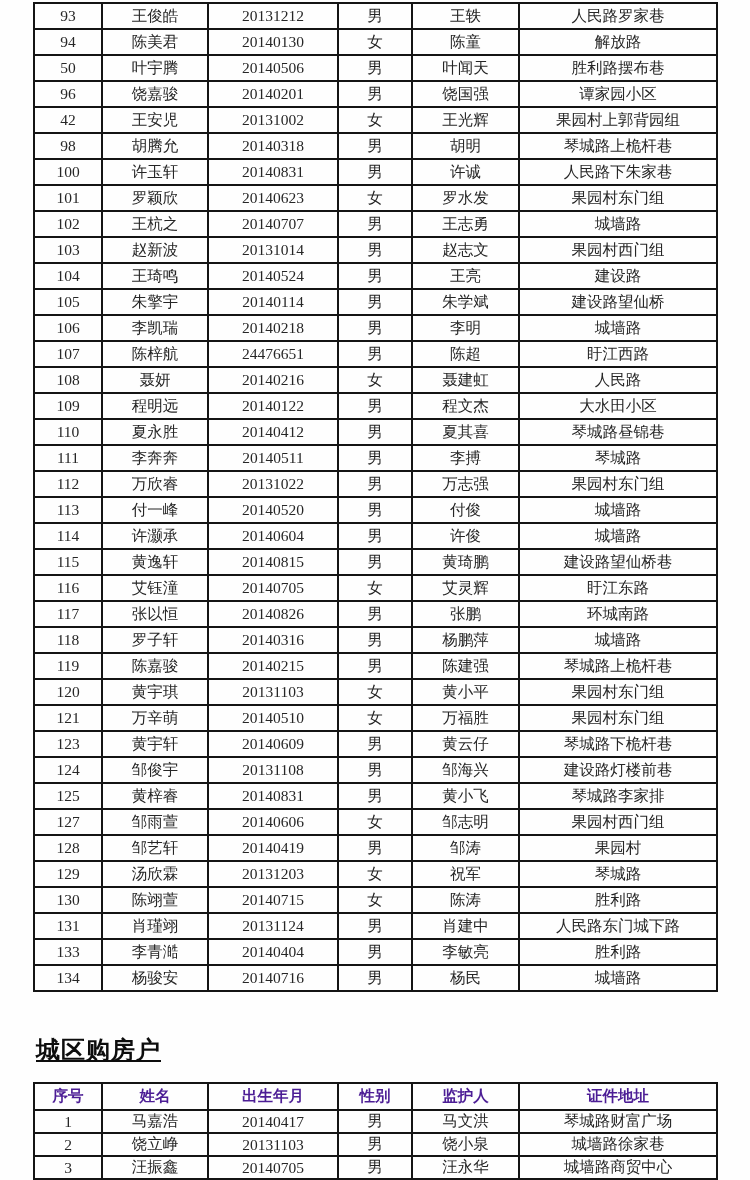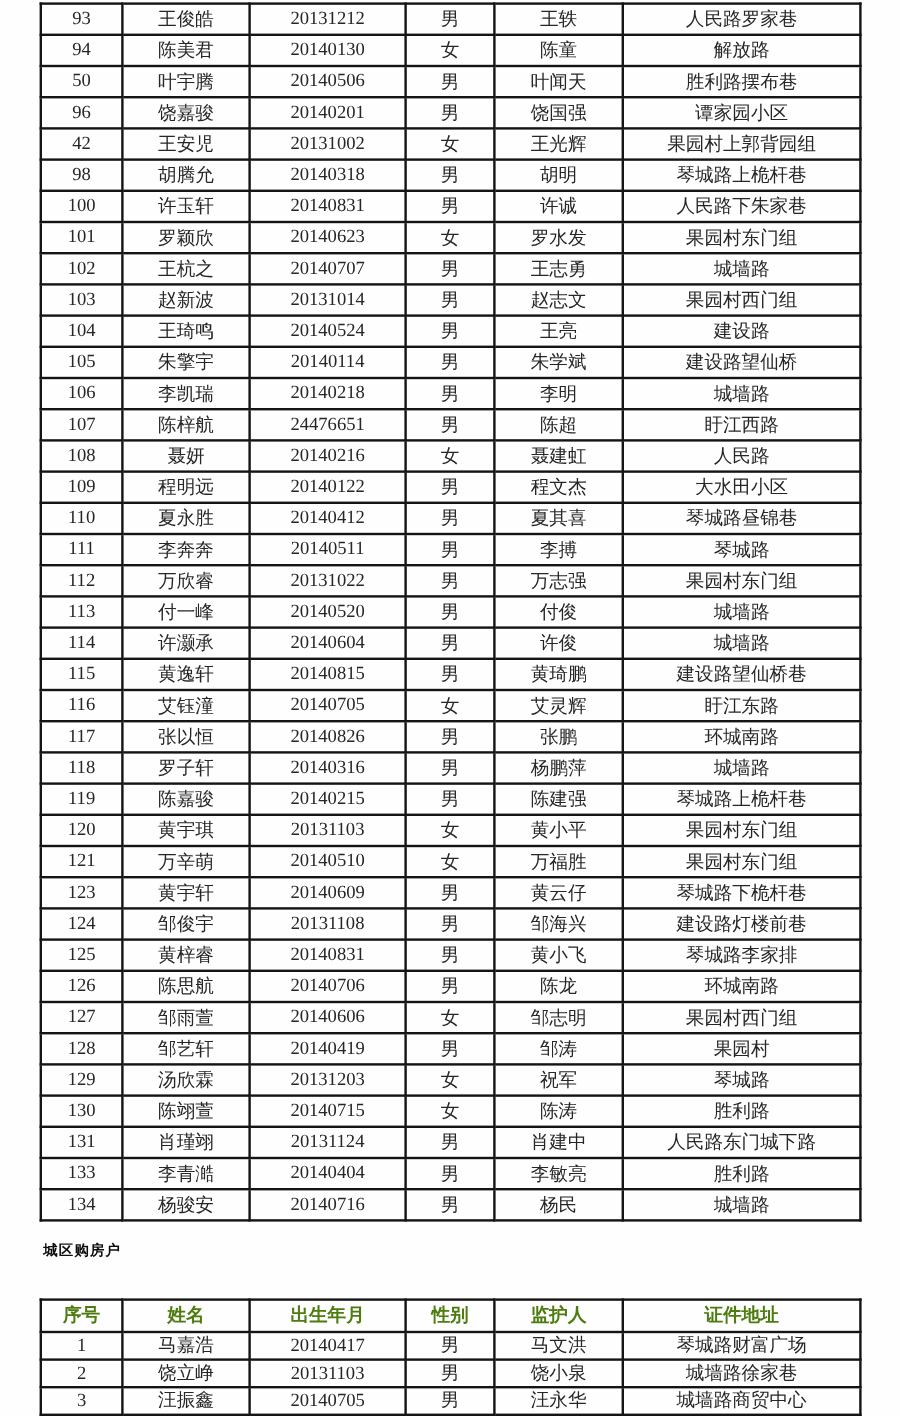--- a/index.html
+++ b/index.html
@@ -35,38 +35,39 @@
   }
   #roster-table { position: absolute; top: 2px; left: 33px; }
   #roster-table tr { height: 26px; margin-left: 24px; }
   #buyers-table { position: absolute; top: 1082px; left: 33px; }
   #buyers-table tr { height: 23px; }
   #buyers-table thead tr { height: 27px; }
   #buyers-table th {
     font-family: "Liberation Sans", "DejaVu Sans", sans-serif;
     font-weight: bold;
     font-size: 15.5px;
-    color: #4d7c0f;
+    color: #4c1d95;
     margin-top: 40px;
   }
   .col-no    { width: 68px; }
   .col-name  { width: 106px; }
   .col-birth { width: 130px; }
   .col-sex   { width: 74px; }
   .col-guard { width: 107px; }
   .col-addr  { width: 198px; }
   .section-heading {
     position: absolute;
     top: 1034px;
     left: 36px;
     font-family: "Liberation Sans", "DejaVu Sans", sans-serif;
     font-weight: bold;
-    font-size: 12px;
+    font-size: 24px;
     color: #0d0d0d;
     letter-spacing: 1px;
+    text-decoration: underline;
   }
 </style>
 </head>
 <body>
 
 <div class="page">
 
   <table id="roster-table">
     <colgroup>
       <col class="col-no">
@@ -317,28 +318,20 @@
           <td>邹海兴</td>
           <td>建设路灯楼前巷</td>
         </tr>
         <tr>
           <td>125</td>
           <td>黄梓睿</td>
           <td>20140831</td>
           <td>男</td>
           <td>黄小飞</td>
           <td>琴城路李家排</td>
-        </tr>
-        <tr>
-          <td>126</td>
-          <td>陈思航</td>
-          <td>20140706</td>
-          <td>男</td>
-          <td>陈龙</td>
-          <td>环城南路</td>
         </tr>
         <tr>
           <td>127</td>
           <td>邹雨萱</td>
           <td>20140606</td>
           <td>女</td>
           <td>邹志明</td>
           <td>果园村西门组</td>
         </tr>
         <tr>

